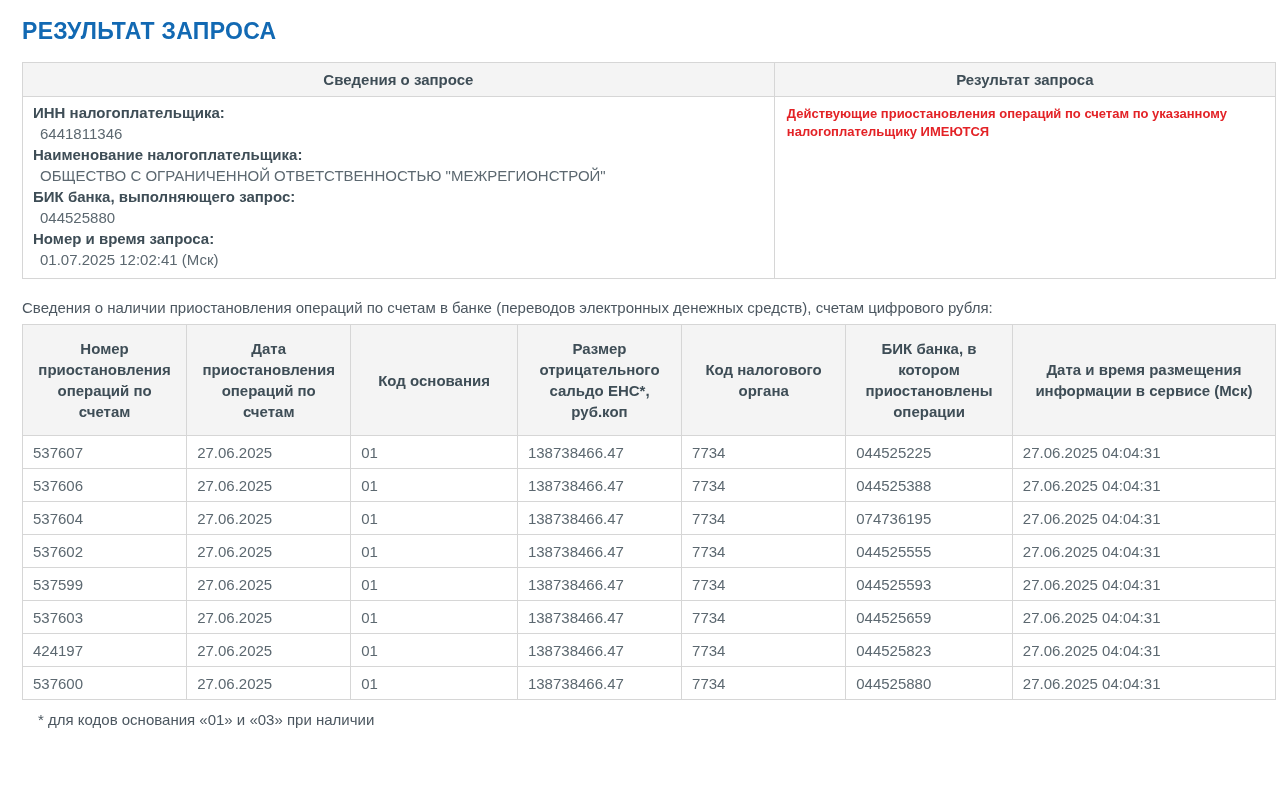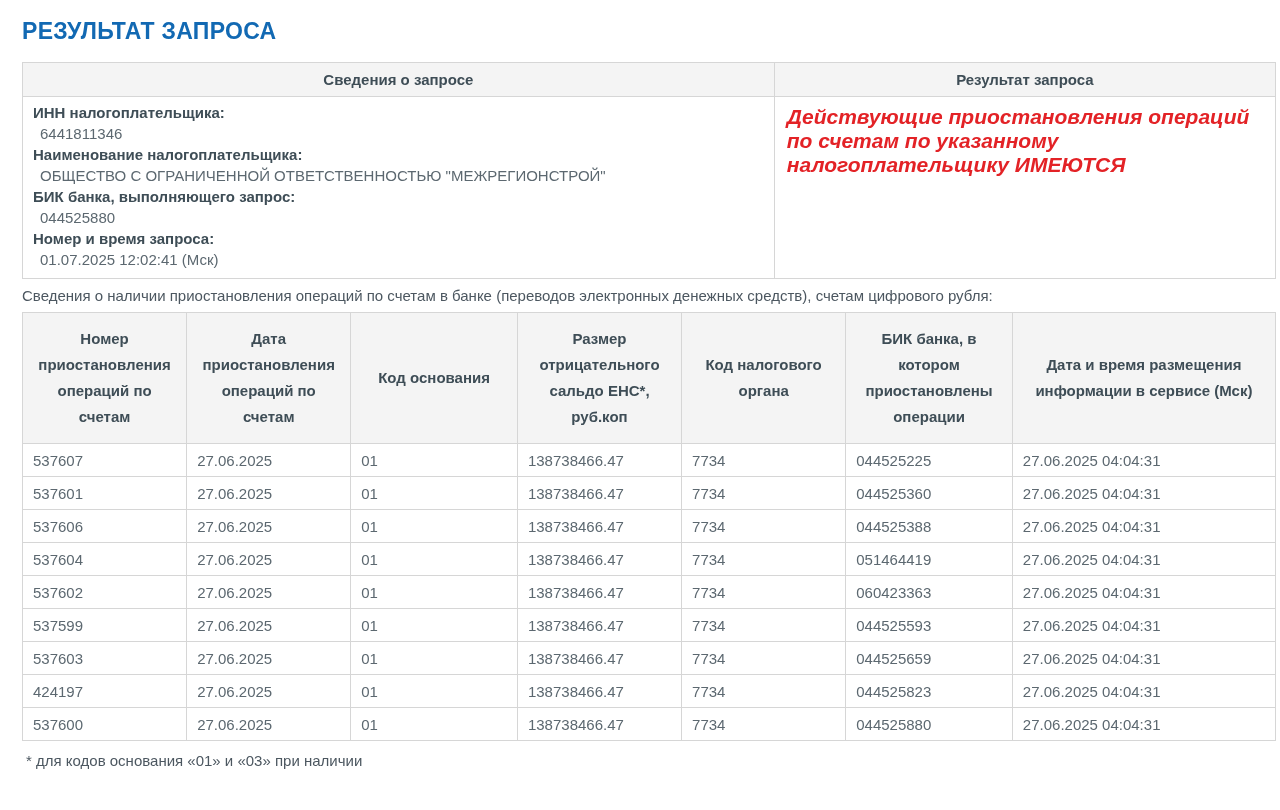--- a/index.html
+++ b/index.html
@@ -38,32 +38,32 @@
 
   
   .request-table th{height:29px;padding:2px 8px;}
   .request-table td{vertical-align:top;font-size:15px;margin-left:17px;}
   .request-table td.info-cell{padding:5px 10px 8px 10px;line-height:21px;}
   .info-line .label{font-weight:bold;color:var(--label-dark);}
   .info-line .value{color:var(--text-gray);padding-left:7px;}
   .request-table td.result-cell{padding:8px 12px;}
   .result-text{
     color:var(--alert-red);
-    font-weight:bold;font-size:21px;line-height:24px;font-style:italic;
+    font-weight:bold;font-size:13px;line-height:18px;
   }
 
   
   .table-caption{
-    margin:8px 0 8px 0;
+    margin:20px 0 8px 0;
     font-size:15px;color:var(--caption-gray);
   }
-  .footnote{margin:11px 0 0 4px;font-size:15px;color:var(--caption-gray);}
+  .footnote{margin:11px 0 0 16px;font-size:15px;color:var(--caption-gray);}
 
   
-  .susp-table th{padding:13px 8px;line-height:26px;}
+  .susp-table th{padding:13px 8px;line-height:21px;}
   .susp-table td{
     height:28px;padding:2px 10px;
     font-size:15px;color:var(--text-gray);
     white-space:nowrap;overflow:hidden;
   }
   .text-selected{background:var(--selection);}
 </style>
 </head>
 <body>
 
@@ -151,57 +151,48 @@
         <tr>
           <td>537607</td>
           <td>27.06.2025</td>
           <td>01</td>
           <td>138738466.47</td>
           <td>7734</td>
           <td>044525225</td>
           <td>27.06.2025 04:04:31</td>
         </tr>
 
-        <tr>
-          <td>537601</td>
-          <td>27.06.2025</td>
-          <td>01</td>
-          <td>138738466.47</td>
-          <td>7734</td>
-          <td>044525360</td>
-          <td>27.06.2025 04:04:31</td>
-        </tr>
 
         <tr>
           <td>537606</td>
           <td>27.06.2025</td>
           <td>01</td>
           <td>138738466.47</td>
           <td>7734</td>
           <td>044525388</td>
           <td>27.06.2025 04:04:31</td>
         </tr>
 
         <tr>
           <td>537604</td>
           <td>27.06.2025</td>
           <td>01</td>
           <td>138738466.47</td>
           <td>7734</td>
-          <td>051464419</td>
+          <td>074736195</td>
           <td>27.06.2025 04:04:31</td>
         </tr>
 
         <tr>
           <td>537602</td>
           <td>27.06.2025</td>
           <td>01</td>
           <td>138738466.47</td>
           <td>7734</td>
-          <td>060423363</td>
+          <td>044525555</td>
           <td>27.06.2025 04:04:31</td>
         </tr>
 
         <tr>
           <td>537599</td>
           <td>27.06.2025</td>
           <td>01</td>
           <td>138738466.47</td>
           <td>7734</td>
           <td>044525593</td>

